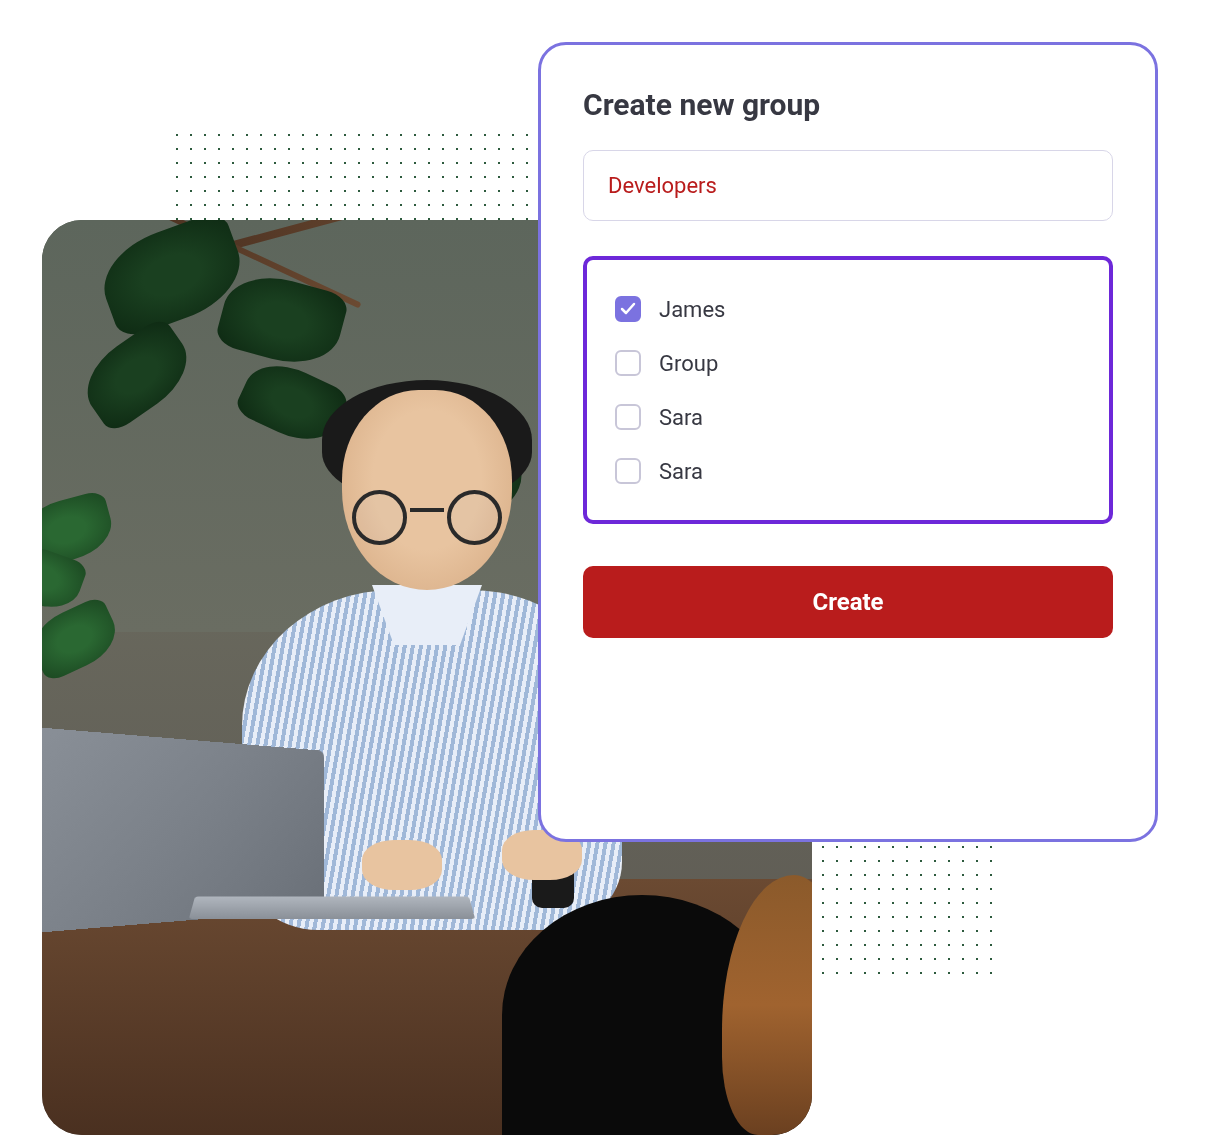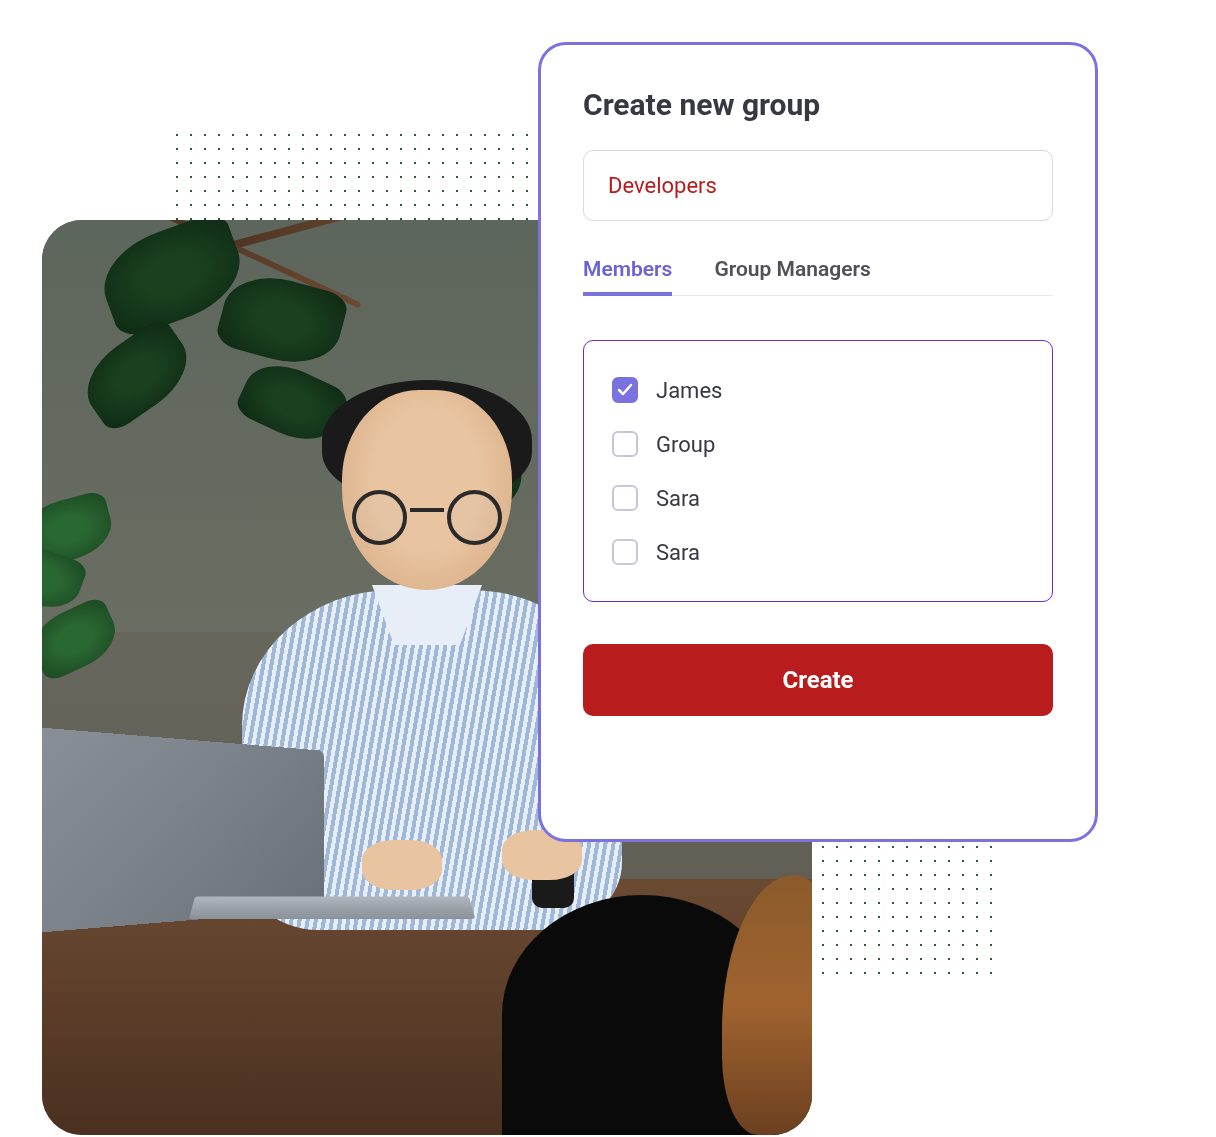--- a/index.html
+++ b/index.html
@@ -280,21 +280,21 @@
       width: 120px;
       height: 260px;
       background: linear-gradient(180deg, #8b5a2b, #a0632f, #6b4020);
       border-radius: 60% 40% 30% 30%;
     }
 
     .card {
       position: absolute;
       top: 42px;
       left: 538px;
-      width: 560px;
+      width: 620px;
       height: 800px;
       background: #fff;
       border: 3px solid #7b72e0;
       border-radius: 28px;
       z-index: 10;
       padding: 42px;
     }
 
     .card-title {
       font-size: 30px;
@@ -338,22 +338,22 @@
       content: '';
       position: absolute;
       bottom: -1px;
       left: 0;
       right: 0;
       height: 4px;
       background: #7b72e0;
     }
 
     .members-box {
-      margin-top: 44px;
-      border: 1px solid #6d28d9;
+      margin-top: 35px;
+      border: 4px solid #6d28d9;
       border-radius: 10px;
       padding: 22px 28px;
     }
 
     .member-row {
       display: flex;
       align-items: center;
       gap: 18px;
       padding: 14px 0;
     }
@@ -453,24 +453,20 @@
       <div class="person2-hair"></div>
     </div>
   </div>
 </div>
 
 <div class="card">
   <h2 class="card-title">Create new group</h2>
 
   <input type="text" class="group-name-input" value="Developers" style="">
 
-  <div class="tabs">
-    <div class="tab active">Members</div>
-    <div class="tab">Group Managers</div>
-  </div>
 
   <div class="members-box">
     <div class="member-row">
       <div class="checkbox checked">
         <svg viewBox="0 0 16 16">
             <path d="M2 8 L6 12 L14 3" stroke="#fff" stroke-width="2.5" fill="none" stroke-linecap="round" stroke-linejoin="round"></path>
           </svg>
       </div>
       <span class="member-name">James</span>
     </div>

